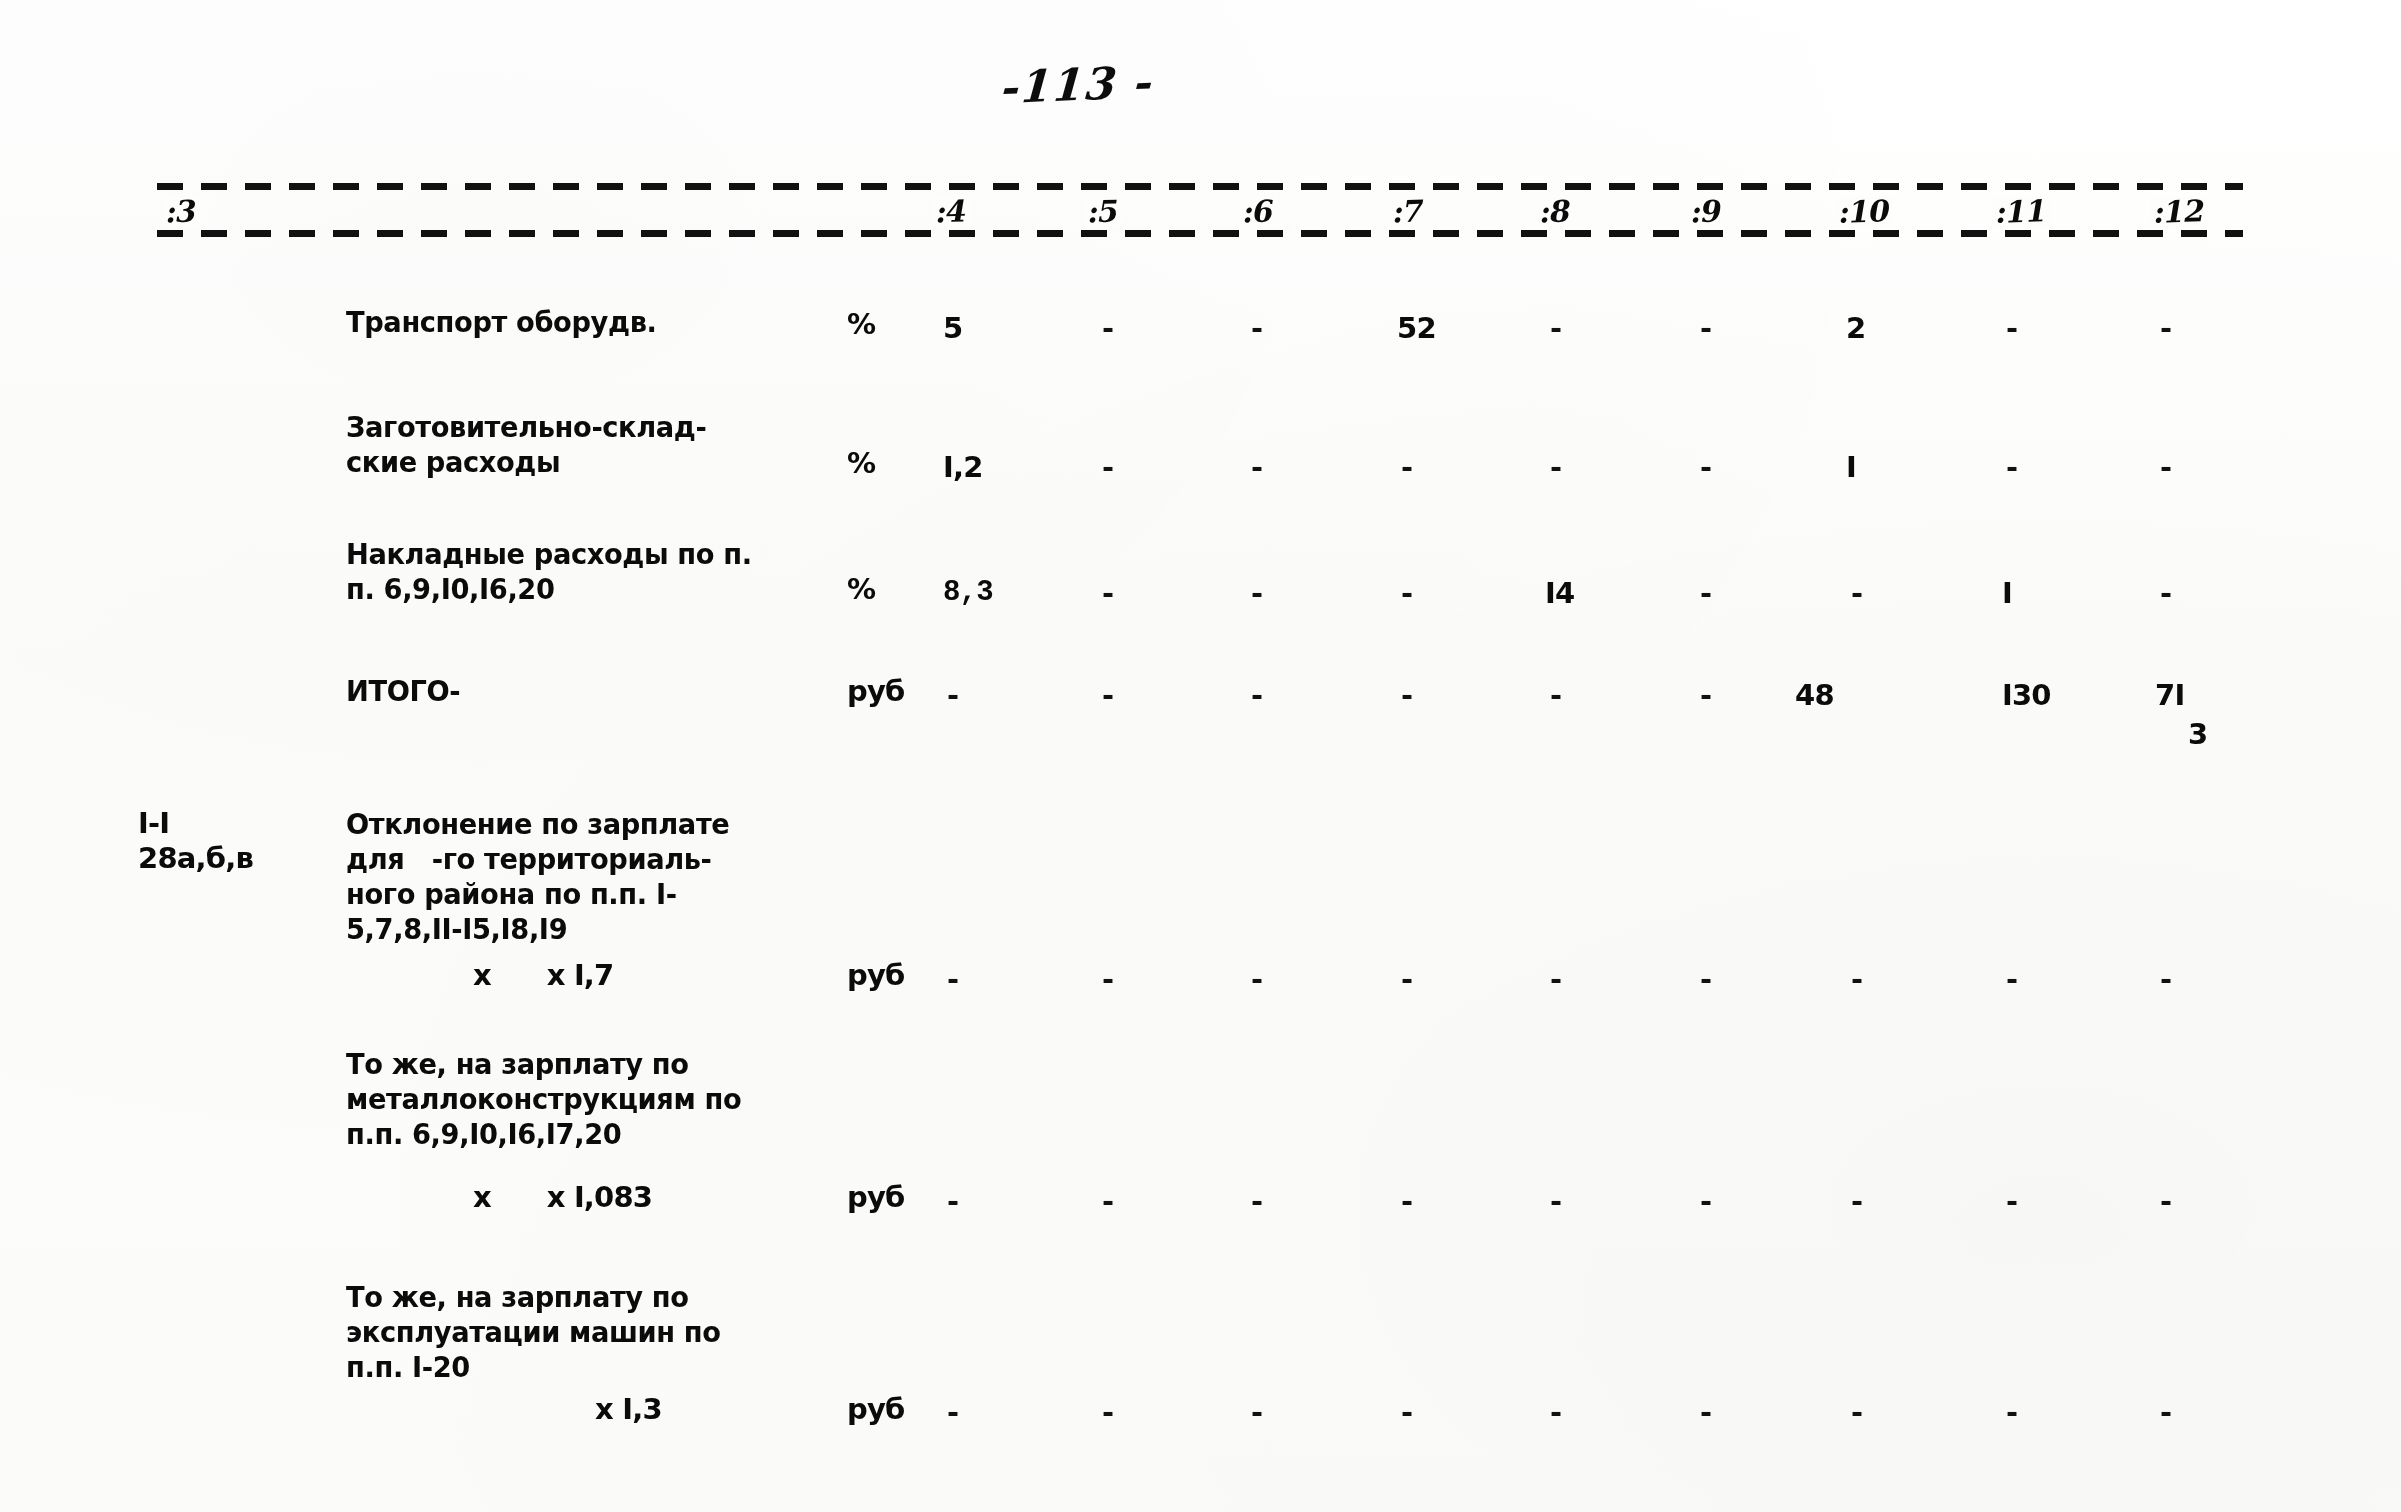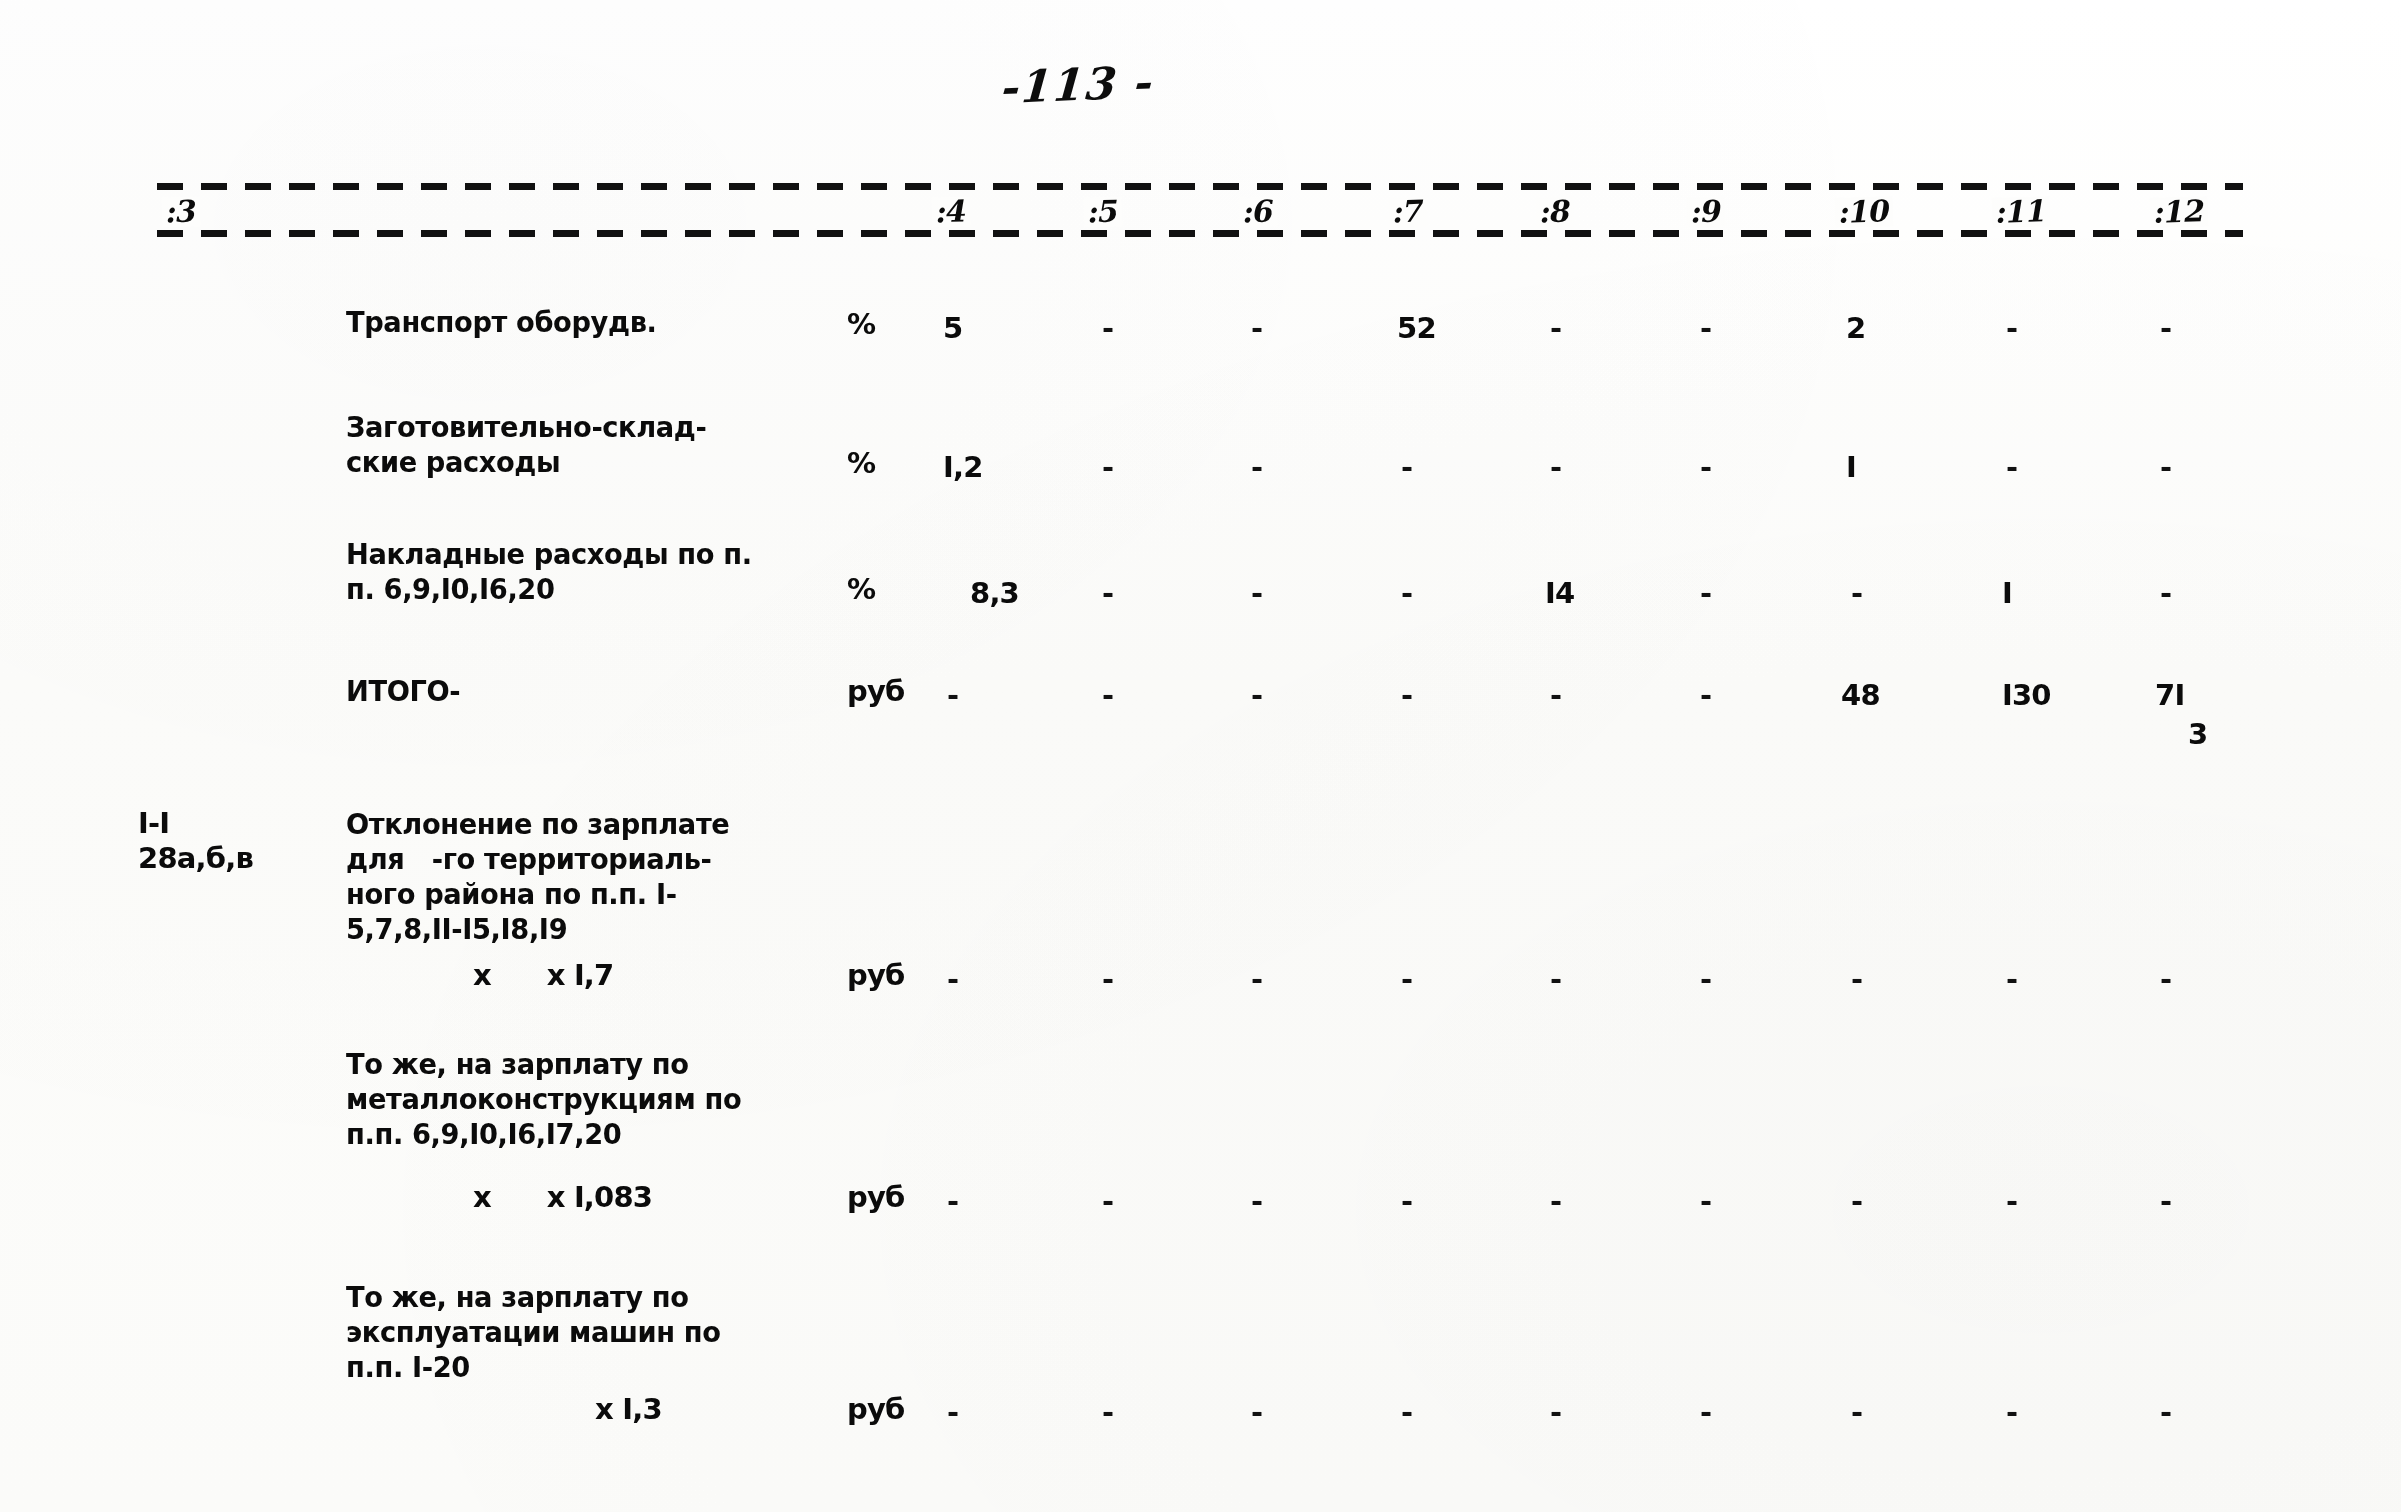--- a/index.html
+++ b/index.html
@@ -180,38 +180,38 @@
       <div class="dash" style="left: 1251px; top: 450px;">-</div>
       <div class="dash" style="left: 1401px; top: 450px;">-</div>
       <div class="dash" style="left: 1550px; top: 450px;">-</div>
       <div class="dash" style="left: 1700px; top: 450px;">-</div>
       <div class="cell" style="left: 1846px; top: 450px;">I</div>
       <div class="dash" style="left: 2006px; top: 450px;">-</div>
       <div class="dash" style="left: 2160px; top: 450px;">-</div>
       <div class="label" style="left: 346px; top: 537px;">Накладные расходы по п.
 п. 6,9,I0,I6,20</div>
       <div class="unit" style="left: 847px; top: 572px;">%</div>
-      <div class="cell" style="left: 970px; top: 576px;">8,3</div>
+      <div class="cell" style="left: 943px; top: 576px; font-family: Liberation Mono, monospace;">8,3</div>
       <div class="dash" style="left: 1102px; top: 576px;">-</div>
       <div class="dash" style="left: 1251px; top: 576px;">-</div>
       <div class="dash" style="left: 1401px; top: 576px;">-</div>
       <div class="cell" style="left: 1545px; top: 576px;">I4</div>
       <div class="dash" style="left: 1700px; top: 576px;">-</div>
       <div class="dash" style="left: 1851px; top: 576px;">-</div>
       <div class="cell" style="left: 2002px; top: 576px;">I</div>
       <div class="dash" style="left: 2160px; top: 576px;">-</div>
       <div class="label" style="left: 346px; top: 674px;">ИТОГО-</div>
       <div class="unit" style="left: 847px; top: 674px;">руб</div>
       <div class="dash" style="left: 947px; top: 678px;">-</div>
       <div class="dash" style="left: 1102px; top: 678px;">-</div>
       <div class="dash" style="left: 1251px; top: 678px;">-</div>
       <div class="dash" style="left: 1401px; top: 678px;">-</div>
       <div class="dash" style="left: 1550px; top: 678px;">-</div>
       <div class="dash" style="left: 1700px; top: 678px;">-</div>
-      <div class="cell" style="left: 1841px; top: 678px;">48</div>
+      <div class="cell" style="left: 1795px; top: 678px;">48</div>
       <div class="cell" style="left: 2002px; top: 678px;">I30</div>
       <div class="cell" style="left: 2155px; top: 678px;">7I</div>
       <div class="overflow-digit" style="left: 2188px; top: 717px;">3</div>
       <div class="rowcode" style="left: 138px; top: 806px;">I-I
 28а,б,в</div>
       <div class="label" style="left: 346px; top: 807px;">Отклонение по зарплате
 для   -го территориаль-
 ного района по п.п. I-
 5,7,8,II-I5,I8,I9</div>
       <div class="multiplier" style="left: 473px; top: 958px;">х      х I,7</div>

